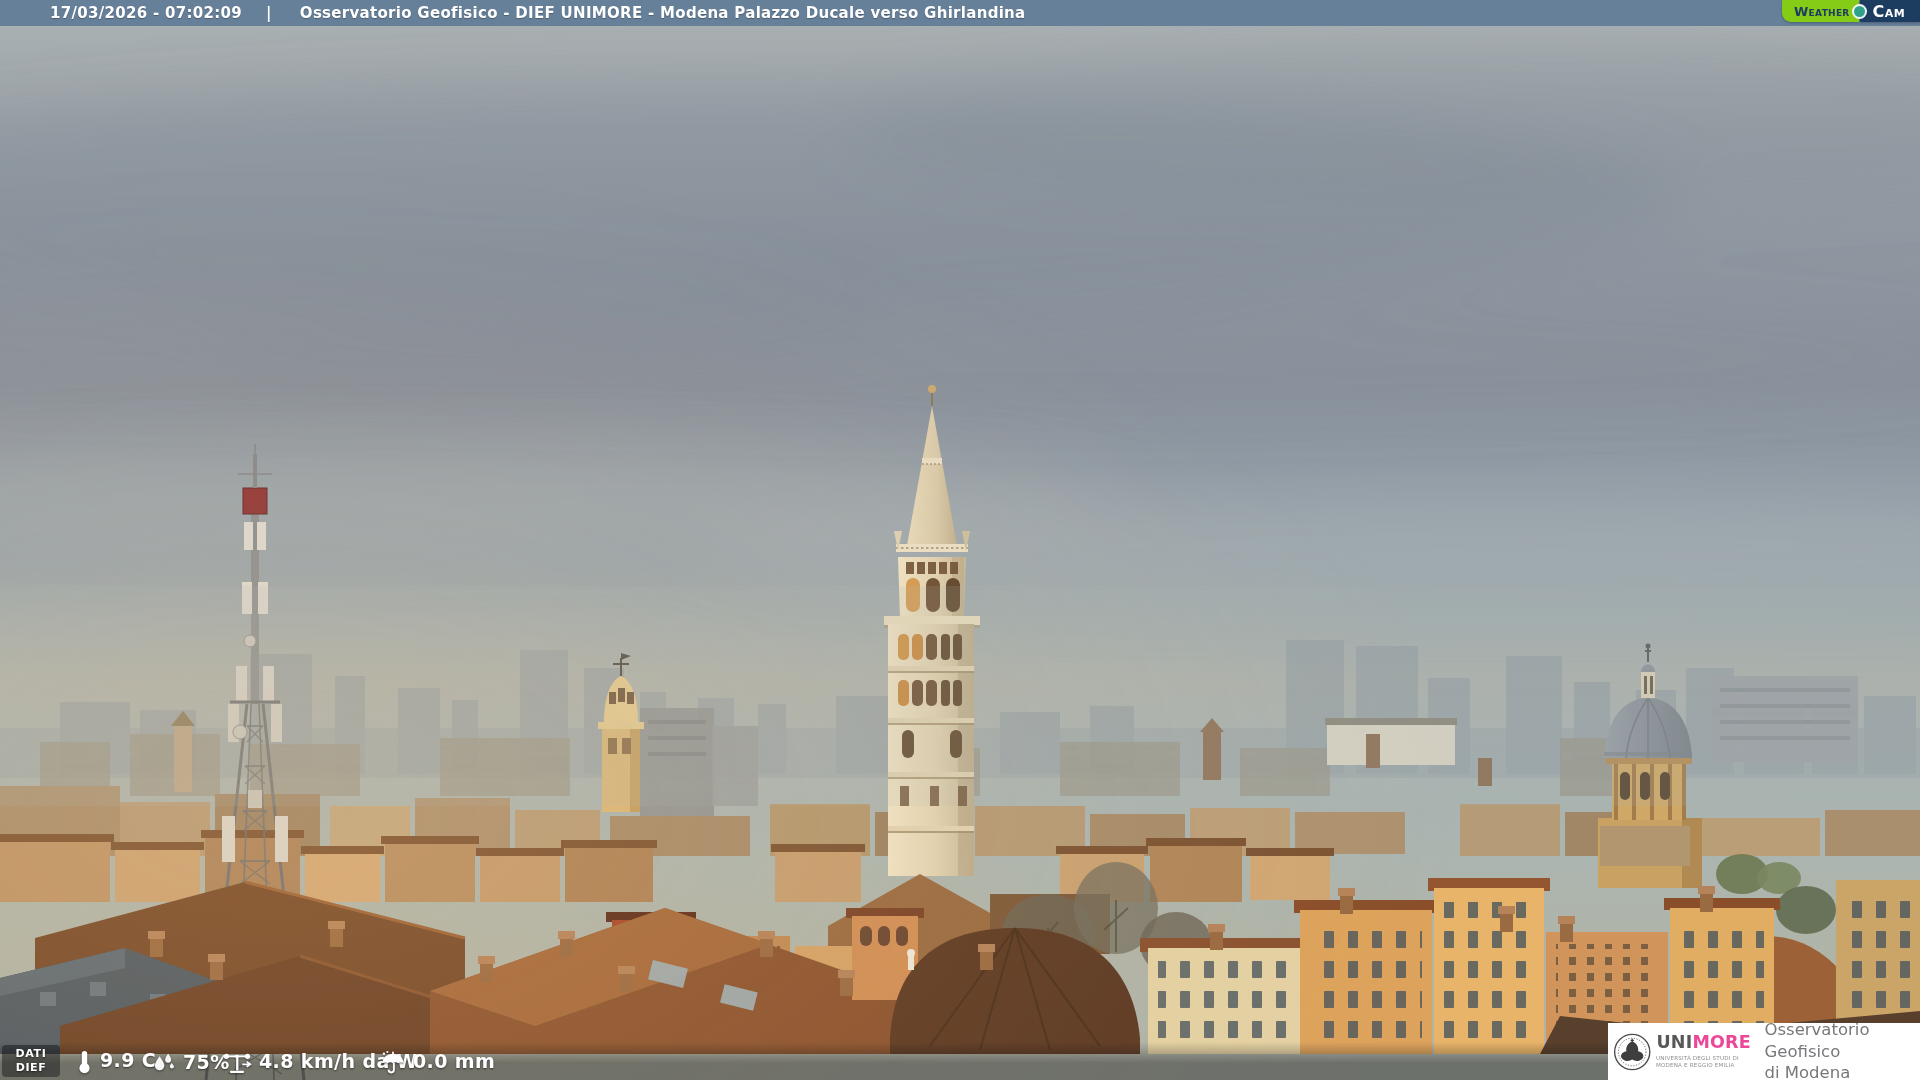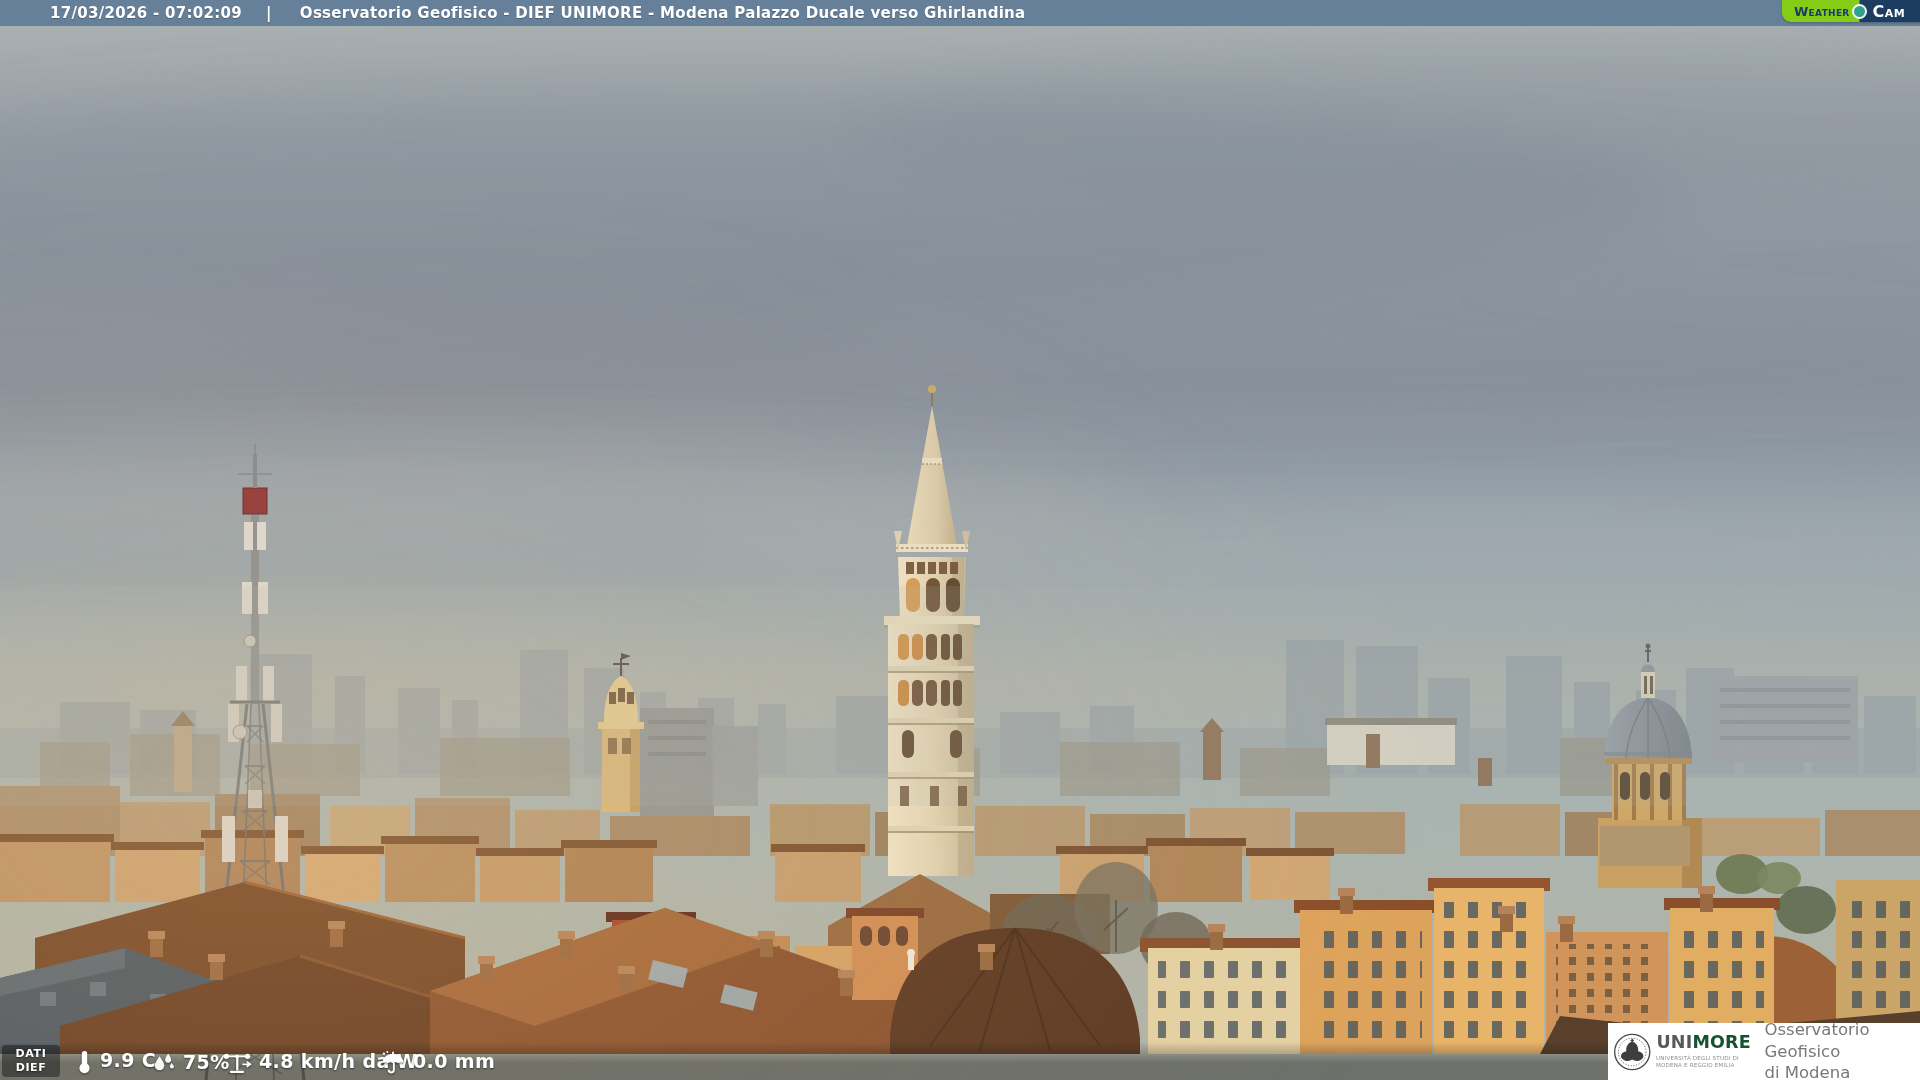--- a/index.html
+++ b/index.html
@@ -37,21 +37,21 @@
   .witem{position:absolute;bottom:5px;display:flex;align-items:flex-start;gap:7px;
          font-size:19px;font-weight:700;letter-spacing:.4px;
          text-shadow:0 1px 2px rgba(0,0,0,.55);}
   .witem svg{filter:drop-shadow(0 1px 1px rgba(0,0,0,.5));}
   .w-temp{left:76px}.w-hum{left:150px}.w-wind{left:222px}.w-rain{left:380px}
   
   .unibox{position:absolute;left:1608px;top:1023px;width:312px;height:57px;background:#fff;
           z-index:6;display:flex;align-items:center;box-sizing:border-box;padding-left:5px;}
   .uniword{margin-left:5px;width:106px;flex:0 0 auto;}
   .mark{font-size:17.5px;font-weight:700;letter-spacing:.2px;line-height:1;}
-  .mark .uni{color:#58585b}.mark .more{color:#14532d}
+  .mark .uni{color:#58585b}.mark .more{color:#ec4899}
   .unisub{margin-top:3px;color:#8e8e91;font-size:10px;line-height:1.3;white-space:nowrap;
           transform:scale(.56);transform-origin:0 0;height:15px;}
   .unisub span{display:block;letter-spacing:.3px;}
   .org{margin-left:2px;color:#77787b;font-size:16.5px;line-height:1.3;}
 </style>
 </head>
 <body>
 
 <div class="stage">
 

